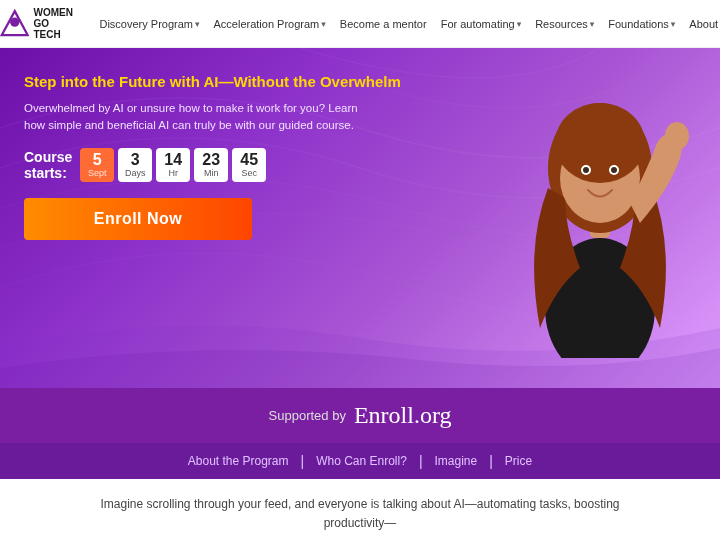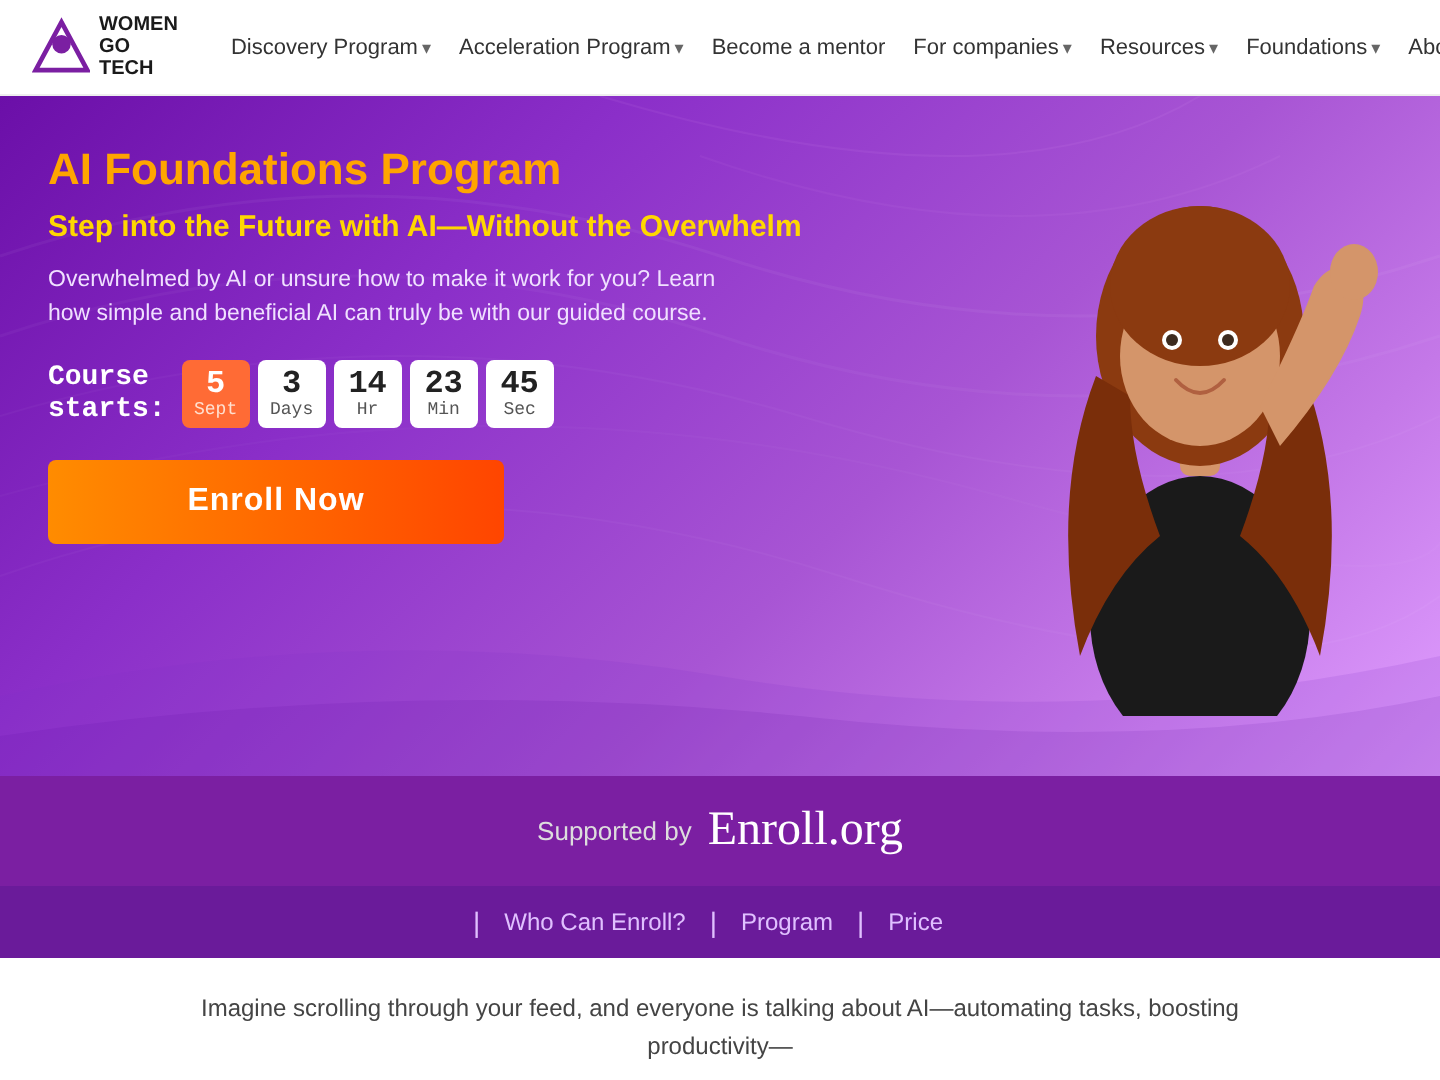--- a/index.html
+++ b/index.html
@@ -3,21 +3,21 @@
   <meta charset="utf-8">
   <style>
     * { margin: 0; padding: 0; box-sizing: border-box; }
     body { font-family: Arial, sans-serif; width: 720px; height: 540px; overflow: hidden; background: #fff; }
 
     
     .navbar {
       background: #fff;
       display: flex;
       align-items: center;
-      padding: 8px 16px;
+      padding: 8px 0;
       height: 48px;
       border-bottom: 1px solid #eee;
       position: relative;
       z-index: 10;
     }
     .logo-area {
       display: flex;
       align-items: center;
       gap: 4px;
       margin-right: 20px;
@@ -85,21 +85,20 @@
       color: #f0e0ff;
       margin-bottom: 14px;
       line-height: 1.5;
       max-width: 340px;
     }
     .course-starts {
       display: flex;
       align-items: center;
       gap: 8px;
       margin-bottom: 16px;
-      font-family: Liberation Mono, monospace;
     }
     .course-starts-label {
       font-size: 14px;
       font-weight: 800;
       color: #fff;
     }
     .countdown {
       display: flex;
       gap: 4px;
       align-items: center;
@@ -238,21 +237,21 @@
       <span class="chevron">▾</span>
     </div>
     <div class="nav-item">
       <span>Acceleration Program</span>
       <span class="chevron">▾</span>
     </div>
     <div class="nav-item">
       <span>Become a mentor</span>
     </div>
     <div class="nav-item">
-      <span>For companies</span>
+      <span>For automating</span>
       <span class="chevron">▾</span>
     </div>
     <div class="nav-item">
       <span>Resources</span>
       <span class="chevron">▾</span>
     </div>
     <div class="nav-item">
       <span>Foundations</span>
       <span class="chevron">▾</span>
     </div>
@@ -272,21 +271,20 @@
     <path d="M0,200 Q250,130 500,200 T720,200" fill="none" stroke="rgba(255,255,255,0.08)" stroke-width="1"></path>
     <path d="M0,240 Q200,170 420,240 T720,250" fill="none" stroke="rgba(255,255,255,0.1)" stroke-width="1"></path>
     <path d="M300,0 Q500,60 600,0" fill="none" stroke="rgba(255,200,255,0.2)" stroke-width="1"></path>
     <path d="M350,30 Q520,90 640,30" fill="none" stroke="rgba(255,200,255,0.15)" stroke-width="1"></path>
 
     <path d="M0,300 Q180,260 360,290 Q540,320 720,280 L720,340 L0,340 Z" fill="rgba(130,50,200,0.5)"></path>
     <path d="M0,320 Q200,290 400,310 Q580,330 720,300 L720,340 L0,340 Z" fill="rgba(100,20,170,0.6)"></path>
   </svg>
 
   <div class="hero-content">
-    <h1 class="hero-title">AI Foundations Program</h1>
     <h2 class="hero-subtitle">Step into the Future with AI—Without the Overwhelm</h2>
     <p class="hero-desc">Overwhelmed by AI or unsure how to make it work for you? Learn how simple and beneficial AI can truly be with our guided course.</p>
 
     <div class="course-starts">
       <span class="course-starts-label">Course<br>starts:</span>
       <div class="countdown">
         <div class="countdown-item highlight">
           <span class="countdown-num">5</span>
           <span class="countdown-label">Sept</span>
         </div>
@@ -340,23 +338,24 @@
     </svg>
   </div>
 </section>
 
 <div class="support-section">
   <span class="supported-by">Supported by</span>
   <span class="google-org">Enroll.org</span>
 </div>
 
 <div class="sub-nav">
+  <span class="sub-nav-item">About the Program</span>
   <span class="sub-nav-divider">|</span>
   <span class="sub-nav-item">Who Can Enroll?</span>
   <span class="sub-nav-divider">|</span>
-  <span class="sub-nav-item">Program</span>
+  <span class="sub-nav-item">Imagine</span>
   <span class="sub-nav-divider">|</span>
   <span class="sub-nav-item">Price</span>
 </div>
 
 <div class="bottom-section">
   <p class="bottom-text">Imagine scrolling through your feed, and everyone is talking about AI—automating tasks, boosting productivity—</p>
 </div>
 
 </body></html>

